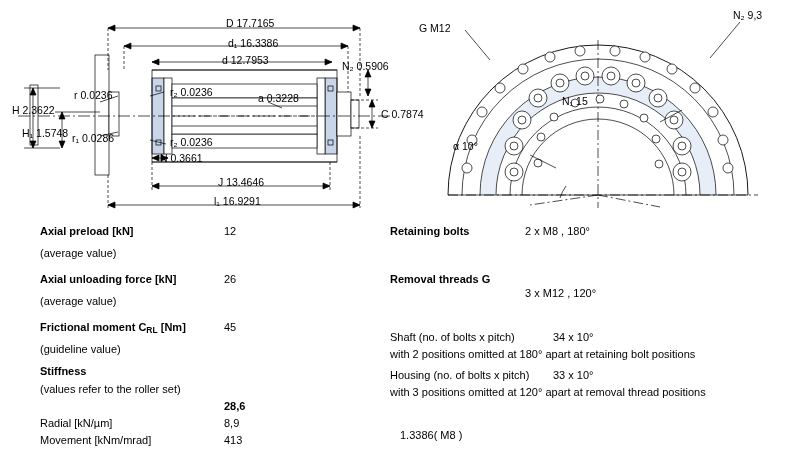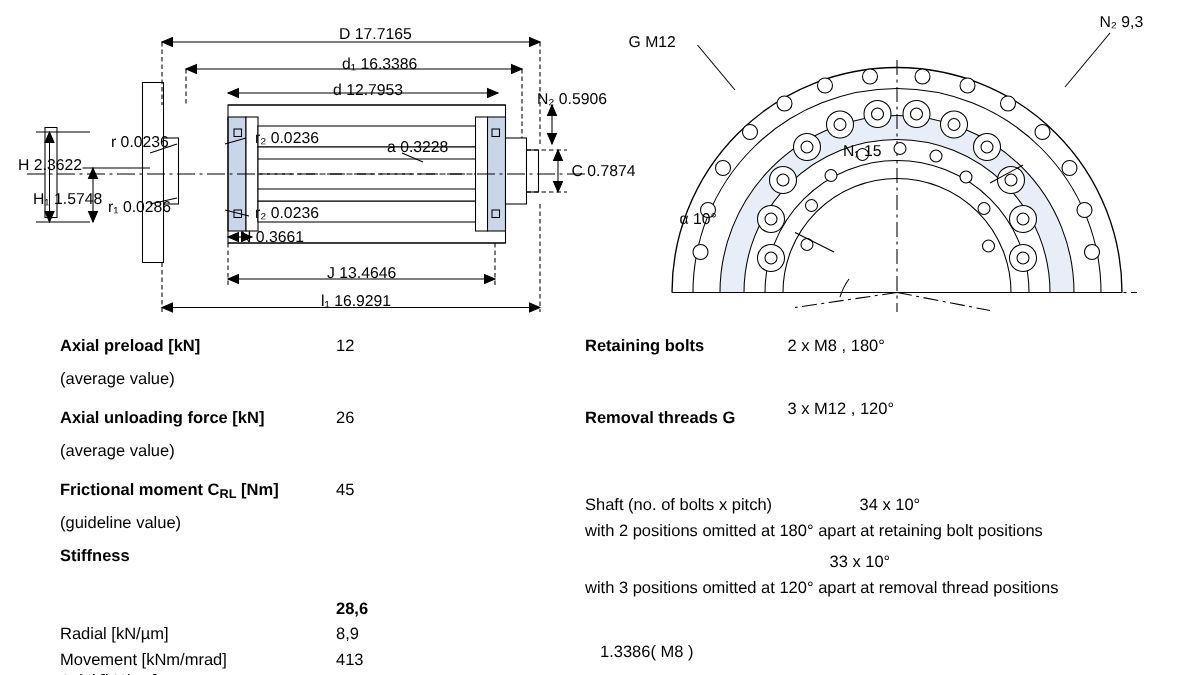--- a/index.html
+++ b/index.html
@@ -122,21 +122,21 @@
       <line x1="100" y1="136" x2="118" y2="132"></line>
       <line x1="150" y1="96" x2="164" y2="92"></line>
       <line x1="150" y1="140" x2="166" y2="144"></line>
       <line x1="268" y1="102" x2="282" y2="108"></line>
     </g>
   </svg>
 
   <div class="lbl" style="left:226px;top:17px;">D 17.7165</div>
   <div class="lbl" style="left:228px;top:37px;">d₁ 16.3386</div>
   <div class="lbl" style="left:222px;top:54px;">d 12.7953</div>
-  <div class="lbl" style="left:358px;top:60px;">N₂ 0.5906</div>
+  <div class="lbl" style="left:342px;top:60px;">N₂ 0.5906</div>
   <div class="lbl" style="left:12px;top:104px;">H 2.3622</div>
   <div class="lbl" style="left:22px;top:127px;">H₁ 1.5748</div>
   <div class="lbl" style="left:74px;top:89px;">r 0.0236</div>
   <div class="lbl" style="left:72px;top:132px;">r₁ 0.0286</div>
   <div class="lbl" style="left:170px;top:86px;">r₂ 0.0236</div>
   <div class="lbl" style="left:170px;top:136px;">r₂ 0.0236</div>
   <div class="lbl" style="left:258px;top:92px;">a 0.3228</div>
   <div class="lbl" style="left:381px;top:108px;text-align:right;">C 0.7874</div>
   <div class="lbl" style="left:160px;top:152px;">N 0.3661</div>
   <div class="lbl" style="left:218px;top:176px;">J 13.4646</div>
@@ -237,39 +237,41 @@
   <div class="val" style="left:224px;top:273px;">26</div>
   <div class="spec" style="left:40px;top:295px;">(average value)</div>
 
   <div class="spec spec-title" style="left:40px;top:321px;">
     <span>Frictional moment C</span><span class="sub">RL</span><span> [Nm]</span>
   </div>
   <div class="val" style="left:224px;top:321px;">45</div>
   <div class="spec" style="left:40px;top:343px;">(guideline value)</div>
 
   <div class="spec spec-title" style="left:40px;top:365px;">Stiffness</div>
+  <div class="spec" style="left:40px;top:383px;">(values refer to the roller set)</div>
 
   <div class="spec" style="left:40px;top:400px;margin-top:48px;">Axial [kN/µm]</div>
   <div class="val" style="left:224px;top:400px;font-weight:bold;">28,6</div>
 
   <div class="spec" style="left:40px;top:417px;">Radial [kN/µm]</div>
   <div class="val" style="left:224px;top:417px;">8,9</div>
 
   <div class="spec" style="left:40px;top:434px;">Movement [kNm/mrad]</div>
   <div class="val" style="left:224px;top:434px;">413</div>
 
   <div class="spec spec-title" style="left:390px;top:225px;">Retaining bolts</div>
   <div class="val" style="left:525px;top:225px;">2  x M8  , 180°</div>
 
   <div class="spec spec-title" style="left:390px;top:273px;">Removal threads G</div>
-  <div class="val" style="left:525px;top:267px;">3  x M12 , 120°</div>
+  <div class="val" style="left:525px;top:287px;">3  x M12 , 120°</div>
 
 
   <div class="spec" style="left:390px;top:331px;">Shaft (no. of bolts x pitch)</div>
-  <div class="val" style="left:553px;top:331px;margin-left:20px;">34  x 10°</div>
+  <div class="val" style="left:553px;top:331px;">34  x 10°</div>
   <div class="spec" style="left:390px;top:348px;">with 2 positions omitted at 180° apart at retaining bolt positions</div>
 
+  <div class="spec" style="left:390px;top:369px;">Housing (no. of bolts x pitch)</div>
   <div class="val" style="left:553px;top:369px;">33  x 10°</div>
   <div class="spec" style="left:390px;top:386px;">with 3 positions omitted at 120° apart at removal thread positions</div>
 
   <div class="spec" style="left:400px;top:429px;">1.3386(  M8   )</div>
 
 </div>
 
 </body></html>

